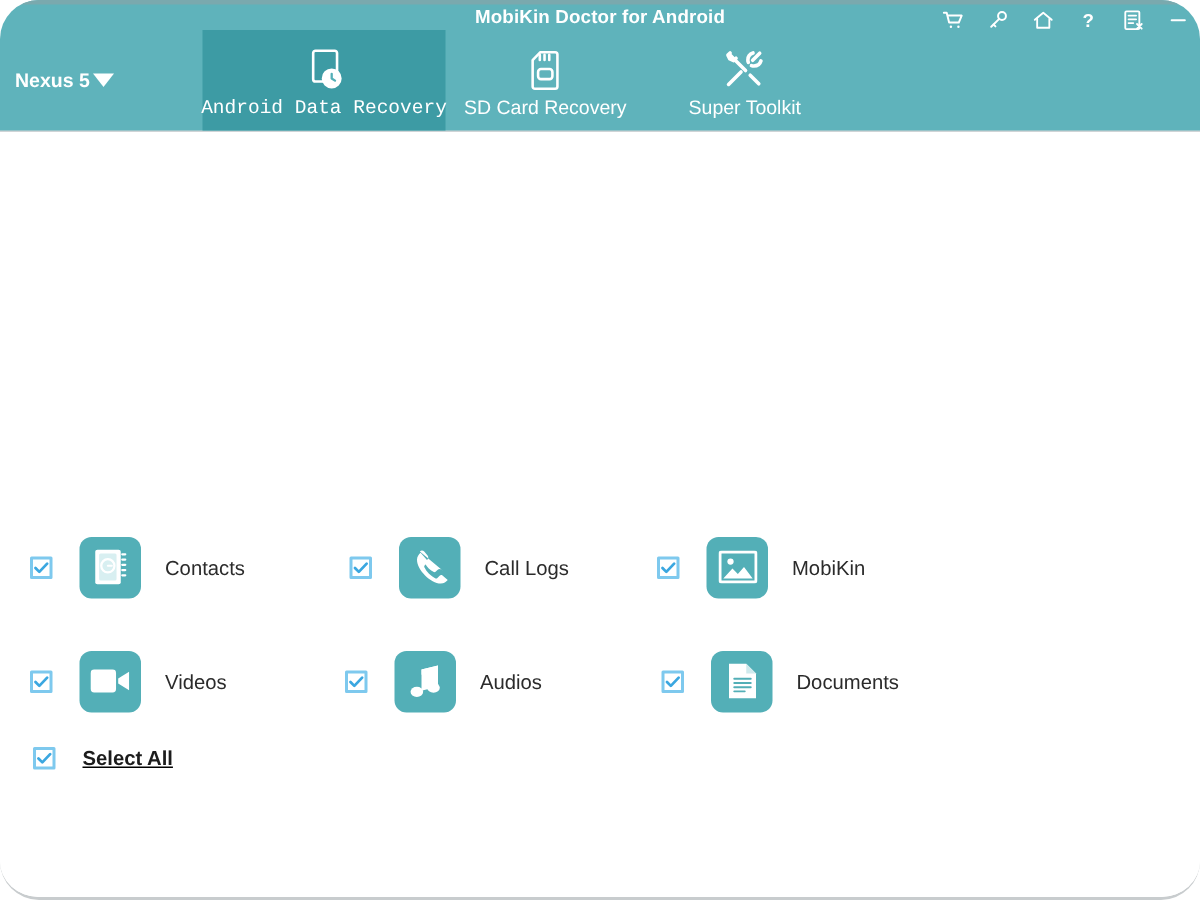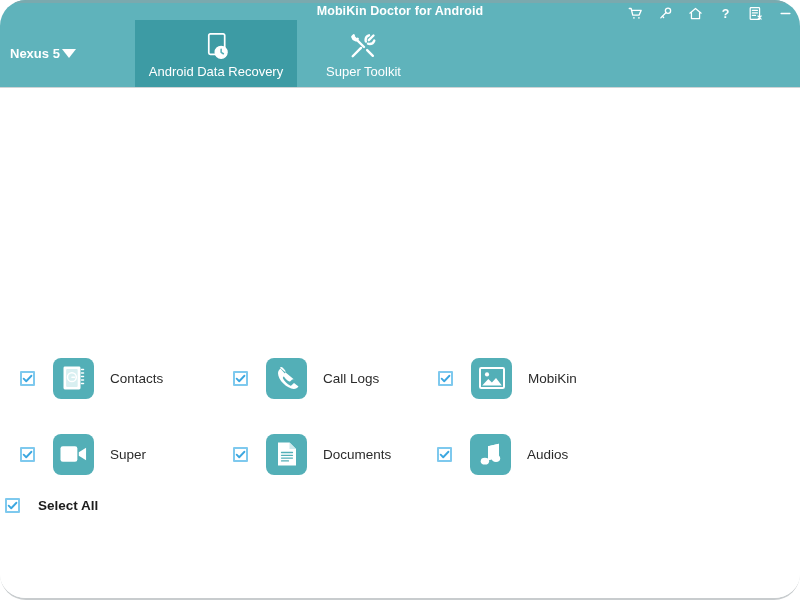--- a/index.html
+++ b/index.html
@@ -96,21 +96,21 @@
     display: flex;
     flex-direction: column;
     align-items: center;
     justify-content: center;
     gap: 2px;
     cursor: pointer;
     box-sizing: border-box;
     padding-top: 3px;
   }
   .tab.wide { width: 162px; }
-  .tab.active { background: #3d9ba4; }
+  .tab.active { background: #3d9ba4; font-family: Liberation Mono, monospace; }
   .tab-icon {
     height: 30px;
     display: flex;
     align-items: center;
     justify-content: center;
   }
   .tab-label {
     color: #ffffff;
     font-size: 13px;
     white-space: nowrap;
@@ -183,24 +183,25 @@
   .tile svg { display: block; }
   .item-label {
     margin-left: 16px;
     font-size: 13.5px;
     color: #2b2b2b;
     white-space: nowrap;
   }
 
   .selectall-row {
     position: absolute;
-    left: 5px;
+    left: 22px;
     top: 410px;
     display: flex;
     align-items: center;
+    text-decoration: underline;
   }
   .selectall-label {
     margin-left: 18px;
     font-size: 13.5px;
     font-weight: bold;
     color: #1c1c1c;
   }
 </style>
 </head>
 <body>
@@ -268,20 +269,30 @@
       <span class="tab-icon">
         <svg width="27" height="29" viewBox="0 0 28 30" fill="none" stroke="#ffffff" stroke-width="1.8" stroke-linecap="round" stroke-linejoin="round">
           <path d="M22.5 16.5V3.5a1.6 1.6 0 0 0-1.6-1.6H7.6A1.6 1.6 0 0 0 6 3.5v18a1.6 1.6 0 0 0 1.6 1.6h6.2"></path>
           <circle cx="18.8" cy="21" r="6.2" fill="#ffffff" stroke="#ffffff" stroke-width="1.4"></circle>
           <path d="M18.8 17.8V21l2.3 1.5" stroke="#53afb7" stroke-width="1.6"></path>
         </svg>
       </span>
       <span class="tab-label">Android Data Recovery</span>
     </div>
 
+    <div class="tab">
+      <span class="tab-icon">
+        <svg width="21" height="28" viewBox="0 0 22 29" fill="none" stroke="#ffffff" stroke-width="1.8" stroke-linejoin="round">
+          <path d="M2.2 7.2L7.6 1.7h10.3c.9 0 1.6.7 1.6 1.6v22.4c0 .9-.7 1.6-1.6 1.6H3.8c-.9 0-1.6-.7-1.6-1.6V7.2z"></path>
+          <path d="M7.2 3.6v3.6M10.5 3.6v3.6M13.8 3.6v3.6" stroke-linecap="round"></path>
+          <rect x="6" y="13.5" width="10" height="7" rx="2"></rect>
+        </svg>
+      </span>
+      <span class="tab-label">SD Card Recovery</span>
+    </div>
 
     <div class="tab">
       <span class="tab-icon">
         <svg width="27" height="27" viewBox="0 0 26 26" fill="none" stroke="#ffffff" stroke-width="2.3" stroke-linecap="round" stroke-linejoin="round">
           <path d="M3.2 3.2l10.3 10.3"></path>
           <path d="M16.5 16.5l5.5 5.5"></path>
           <path d="M22.6 2.4l-4.5 4.5"></path>
           <path d="M2.6 22.4l8-8"></path>
           <path d="M18.3 2.2c-2 .6-3.3 2.4-3.3 4.5 0 .6.1 1.1.3 1.6"></path>
           <path d="M23.4 7.3c-.6 2-2.4 3.3-4.5 3.3-.6 0-1.1-.1-1.6-.3"></path>
@@ -359,56 +370,56 @@
             <svg width="11" height="11" viewBox="0 0 12 12" fill="none" stroke="#3ba7e0" stroke-width="2" stroke-linecap="round" stroke-linejoin="round">
               <path d="M1.8 6.2l2.8 2.8L10.3 3"></path>
             </svg>
           </span>
           <span class="tile">
             <svg width="27" height="18" viewBox="0 0 28 18" fill="#ffffff">
               <rect x="0.5" y="1" width="17.5" height="16" rx="2.4"></rect>
               <path d="M19.5 7.2l7.5-4.6v12.8l-7.5-4.6z"></path>
             </svg>
           </span>
-          <span class="item-label">Super</span>
-        </div>
-
-        <div class="cell c2">
-          <span class="chk">
-            <svg width="11" height="11" viewBox="0 0 12 12" fill="none" stroke="#3ba7e0" stroke-width="2" stroke-linecap="round" stroke-linejoin="round">
-              <path d="M1.8 6.2l2.8 2.8L10.3 3"></path>
-            </svg>
-          </span>
-          <span class="tile">
-            <svg width="22" height="26" viewBox="0 0 22 26">
-              <path d="M2 1.5h11.5L20 8v16.5H2z" fill="#ffffff"></path>
-              <path d="M13.5 1.5V8H20" fill="#cfeaed"></path>
-              <path d="M5.5 11.5h11M5.5 14.3h11M5.5 17.1h11M5.5 19.9h7" stroke="#53afb7" stroke-width="1.3" stroke-linecap="round"></path>
-            </svg>
-          </span>
-          <span class="item-label">Documents</span>
+          <span class="item-label">Videos</span>
         </div>
 
         <div class="cell c1">
           <span class="chk">
             <svg width="11" height="11" viewBox="0 0 12 12" fill="none" stroke="#3ba7e0" stroke-width="2" stroke-linecap="round" stroke-linejoin="round">
               <path d="M1.8 6.2l2.8 2.8L10.3 3"></path>
             </svg>
           </span>
           <span class="tile">
             <svg width="22" height="25" viewBox="0 0 22 25" fill="#ffffff">
               <path d="M8 18.5V4.3l11-2.6v14"></path>
               <path d="M8 4.3l11-2.6v3.6L8 7.9z"></path>
               <ellipse cx="4.9" cy="19.2" rx="4.2" ry="3.4"></ellipse>
               <ellipse cx="16" cy="16.5" rx="4.2" ry="3.4"></ellipse>
             </svg>
           </span>
           <span class="item-label">Audios</span>
         </div>
 
+        <div class="cell c2">
+          <span class="chk">
+            <svg width="11" height="11" viewBox="0 0 12 12" fill="none" stroke="#3ba7e0" stroke-width="2" stroke-linecap="round" stroke-linejoin="round">
+              <path d="M1.8 6.2l2.8 2.8L10.3 3"></path>
+            </svg>
+          </span>
+          <span class="tile">
+            <svg width="22" height="26" viewBox="0 0 22 26">
+              <path d="M2 1.5h11.5L20 8v16.5H2z" fill="#ffffff"></path>
+              <path d="M13.5 1.5V8H20" fill="#cfeaed"></path>
+              <path d="M5.5 11.5h11M5.5 14.3h11M5.5 17.1h11M5.5 19.9h7" stroke="#53afb7" stroke-width="1.3" stroke-linecap="round"></path>
+            </svg>
+          </span>
+          <span class="item-label">Documents</span>
+        </div>
+
         <div class="cell c3 hidden-cell"></div>
 
       </div>
 
     </div>
 
     <div class="selectall-row">
       <span class="chk">
         <svg width="11" height="11" viewBox="0 0 12 12" fill="none" stroke="#3ba7e0" stroke-width="2" stroke-linecap="round" stroke-linejoin="round">
           <path d="M1.8 6.2l2.8 2.8L10.3 3"></path>

